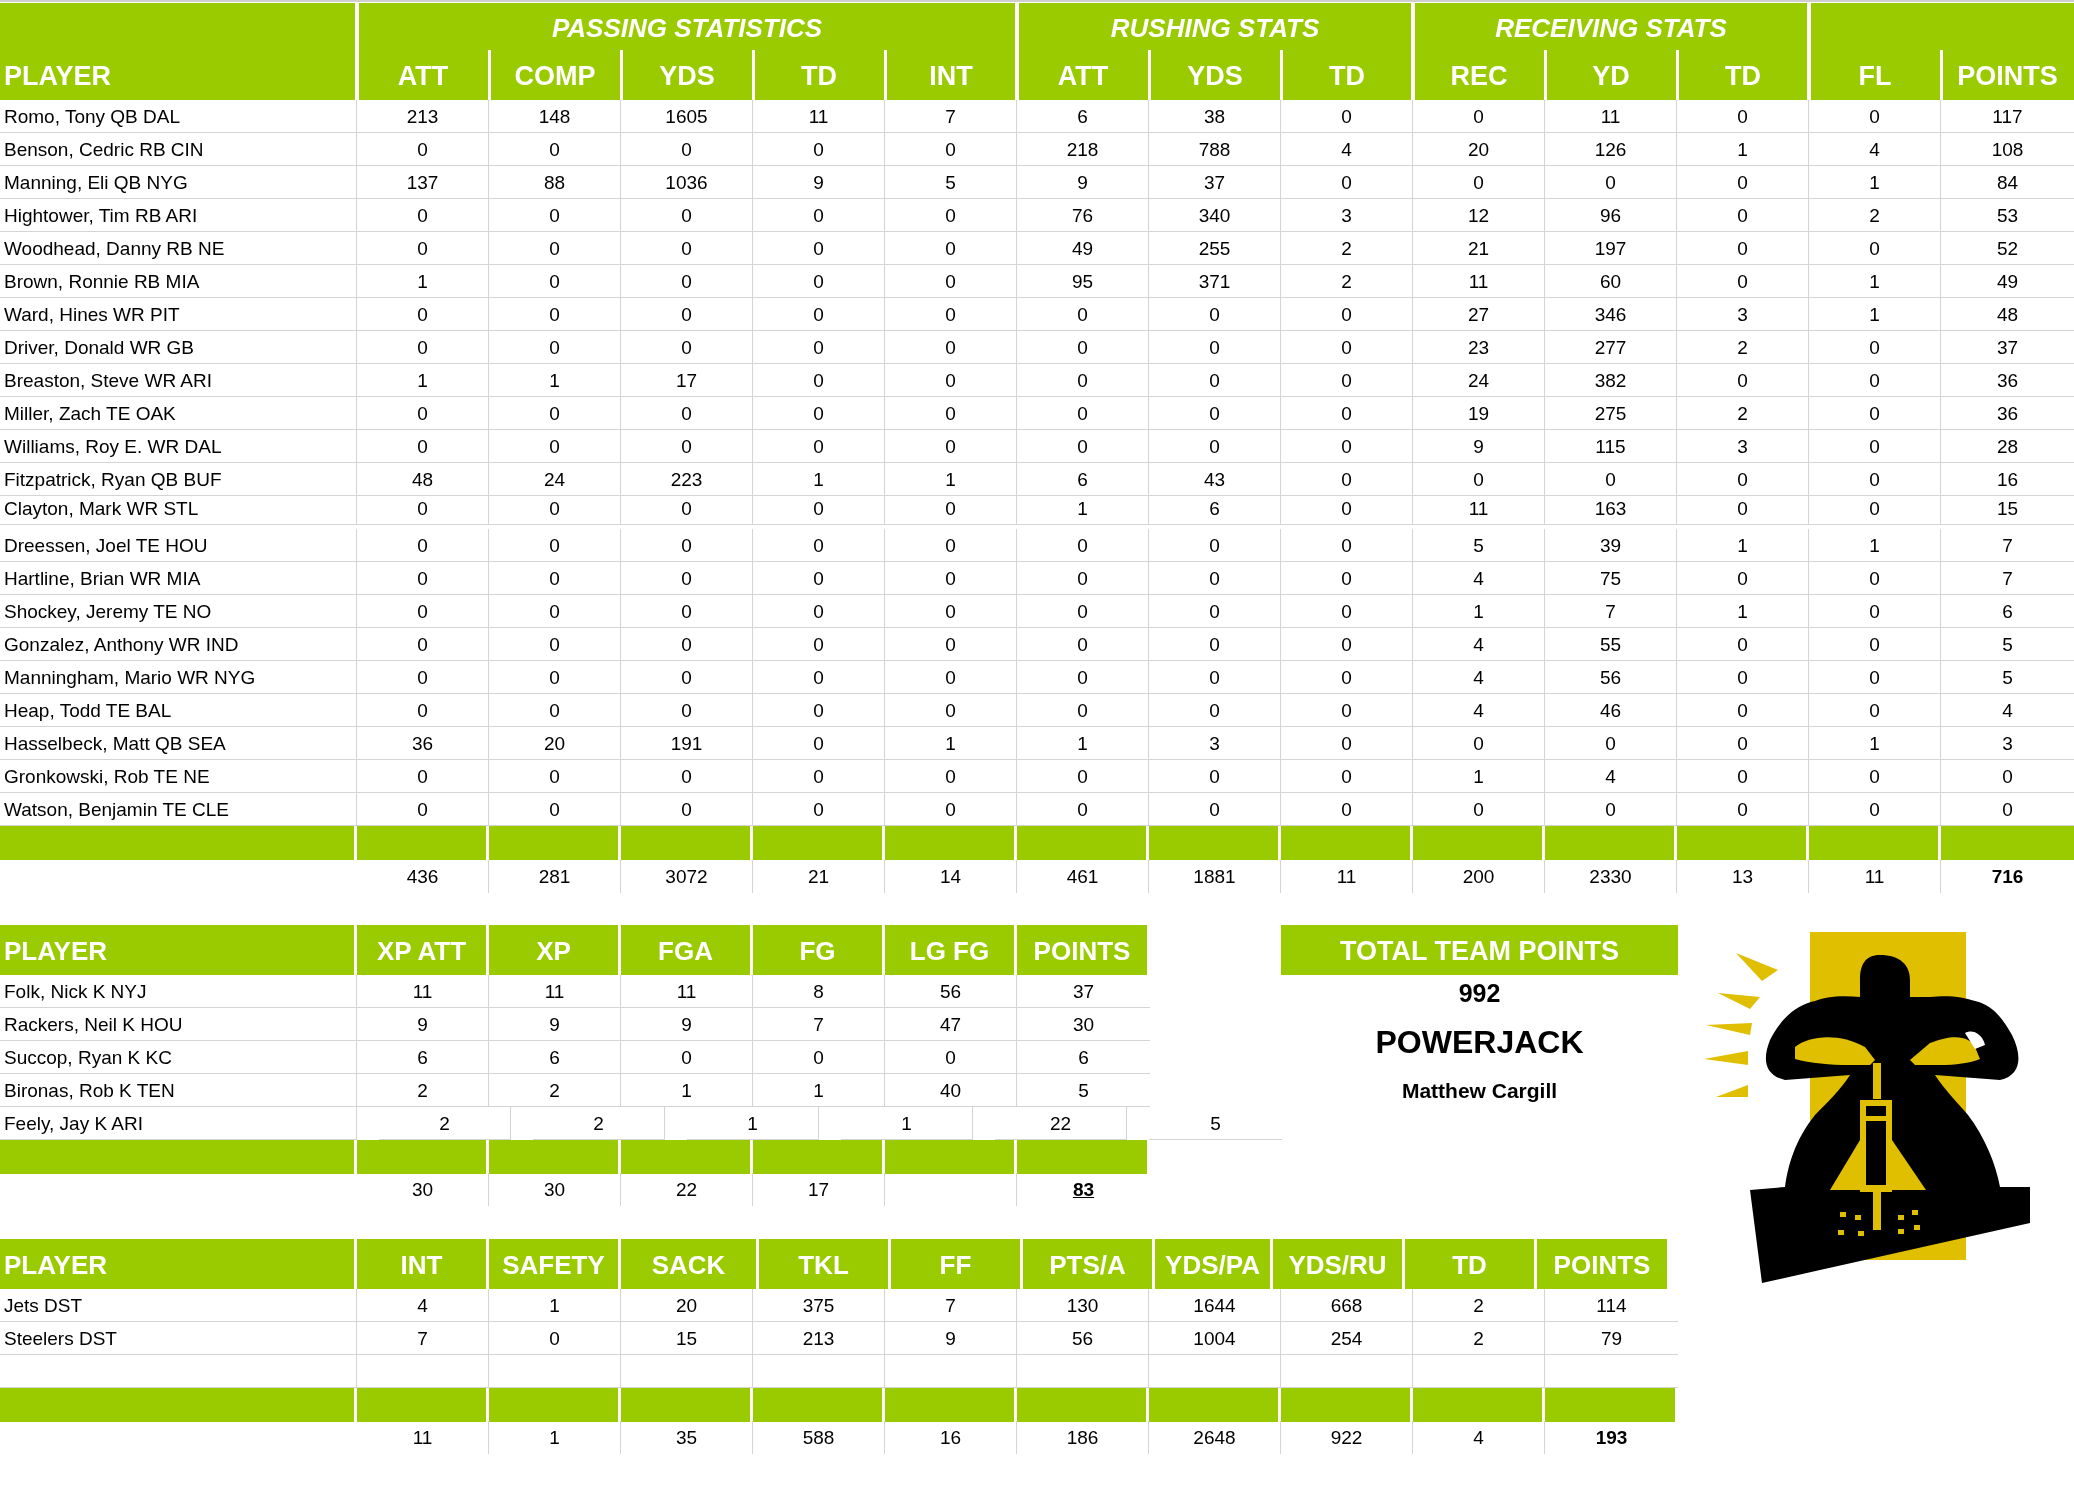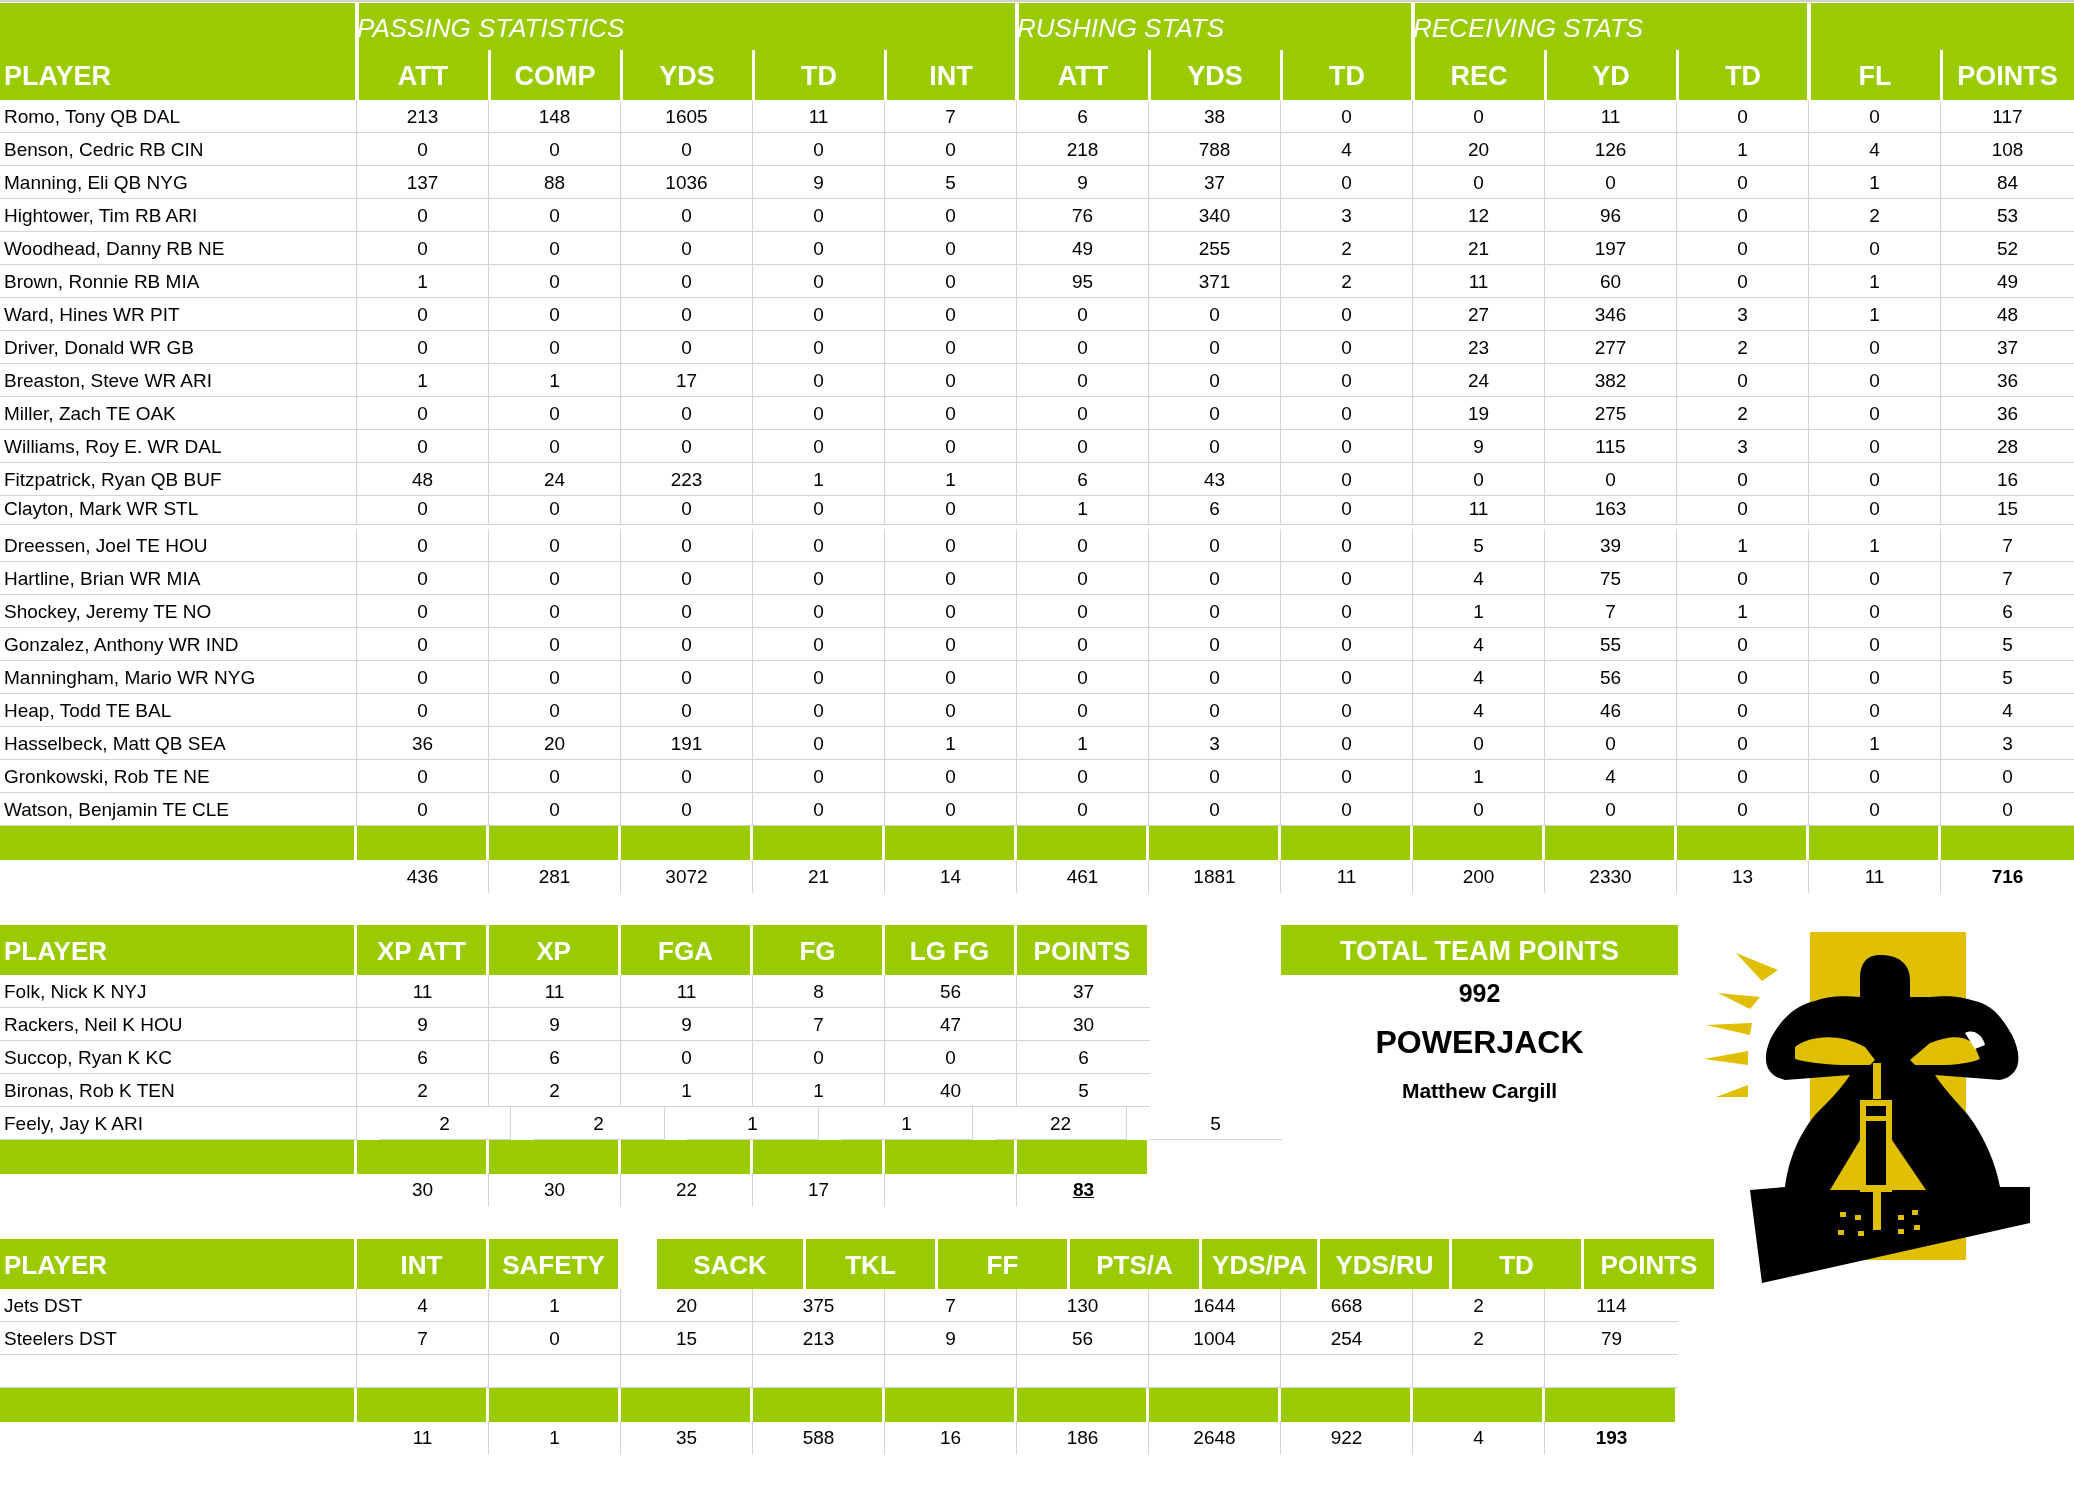--- a/index.html
+++ b/index.html
@@ -15,21 +15,21 @@
     height: 33px; line-height: 33px; font-size: 19px; text-align: center;
     border-right: 1.5px solid #d4d4d4; border-bottom: 1.5px solid #d4d4d4;
     white-space: nowrap; overflow: hidden;
   }
   .cell.name { text-align: left; padding-left: 4px; width: 357px; }
   .cell.stat { width: 132px; }
   .cell.last { border-right: none; }
 
   .hdr-group {
     position: absolute; top: 3px; height: 47px; line-height: 50px;
-    color: #fff; font-weight: normal; font-style: italic; font-size: 26px; 
+    color: #fff; font-weight: bold; font-style: italic; font-size: 26px; text-align: center;
   }
   .hdr-sub {
     position: absolute; top: 50px; height: 50px; line-height: 52px;
     color: #fff; font-weight: bold; font-size: 27px; text-align: center;
   }
   .vdiv-full { position: absolute; top: 3px; height: 97px; width: 4px; background: #fff; }
   .vdiv-half { position: absolute; top: 50px; height: 50px; width: 3px; background: #fff; }
 
   .green-bar { position: absolute; height: 34px; display: flex; }
   .green-bar > div { height: 34px; background: #9ACB00; margin-right: 3px; }
@@ -557,21 +557,21 @@
     <div class="cell stat">22</div>
     <div class="cell stat">17</div>
     <div class="cell stat"></div>
     <div class="cell stat last bold" style="width: 133px; text-decoration: underline;">83</div>
   </div>
 
 <div class="small-hdr" style="left:0;top:1239px;">
   <div class="name" style="width:354px;">PLAYER</div>
   <div style="width:129px;">INT</div>
   <div style="width:129px;">SAFETY</div>
-  <div style="width:146px;margin-left:36px;">SACK</div>
+  <div style="width:135px;">SACK</div>
   <div style="width:129px;">TKL</div>
   <div style="width:129px;">FF</div>
   <div style="width:129px;">PTS/A</div>
   <div style="width:115px;">YDS/PA</div>
   <div style="width:129px;">YDS/RU</div>
   <div style="width:129px;">TD</div>
   <div style="width:130px;margin-right:0;">POINTS</div>
 </div>
 <div id="defense-body">
     <div class="grid-row" style="top: 1289px;">

